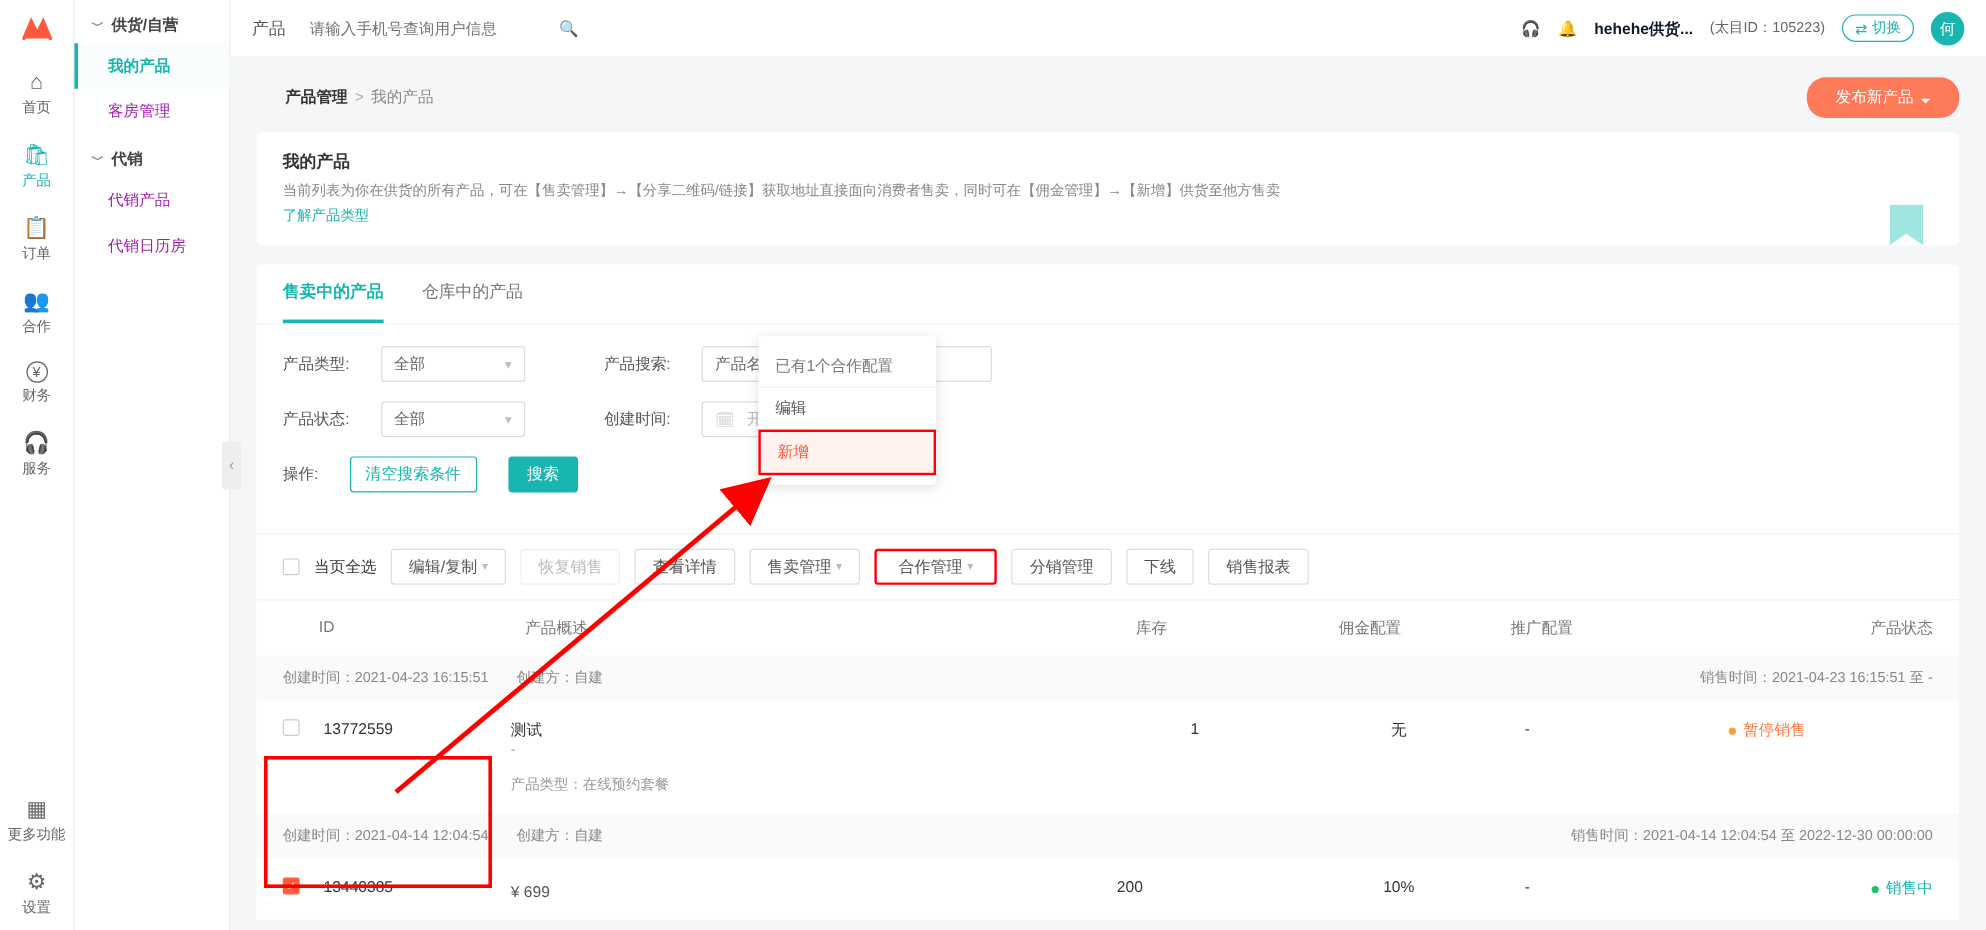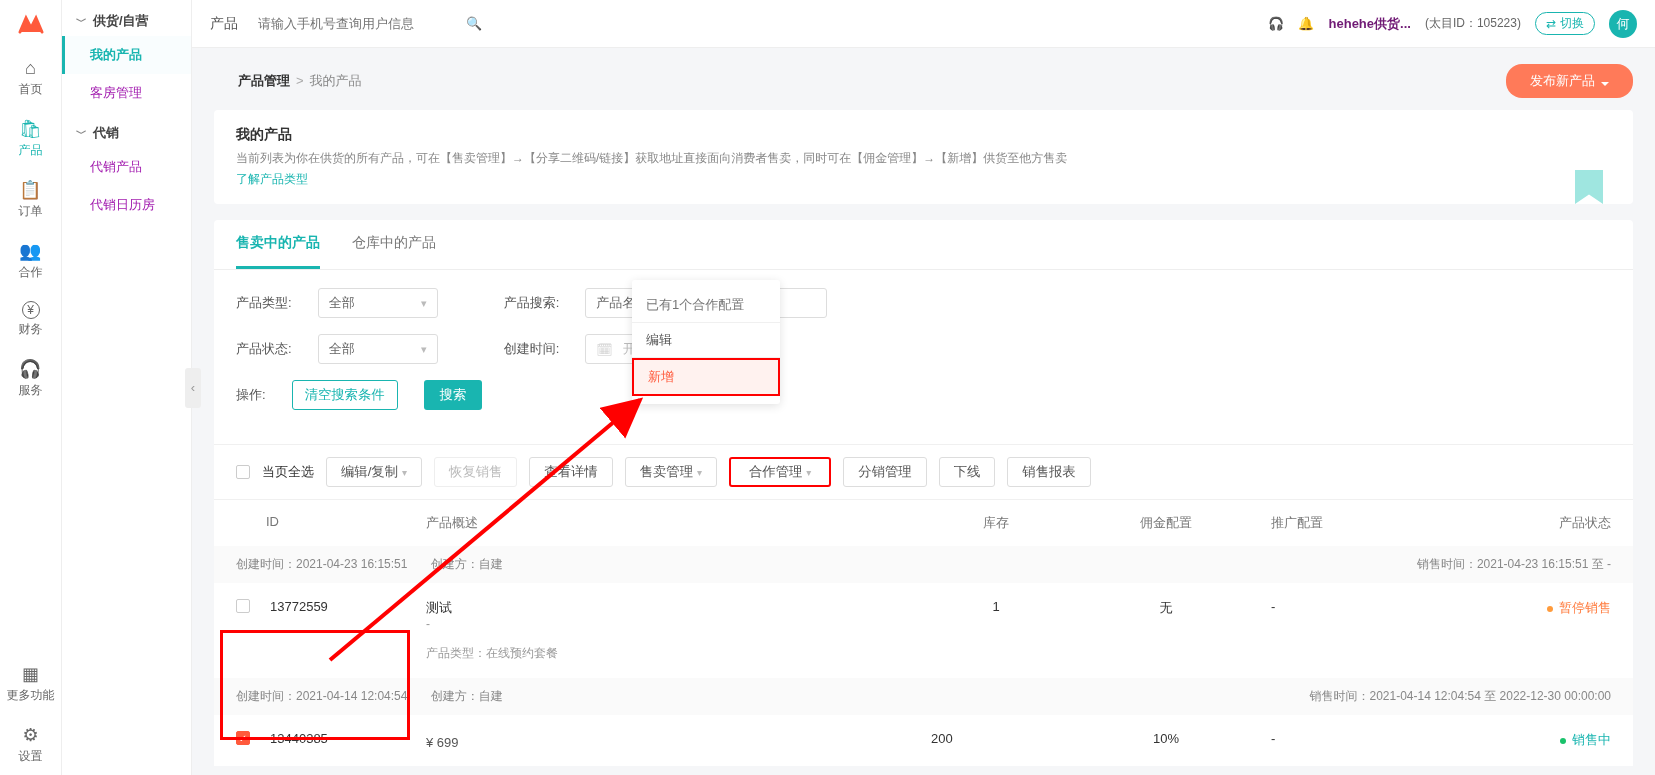--- a/index.html
+++ b/index.html
@@ -61,21 +61,21 @@
   .btn-s { background: #19b5b0; color: #fff; height: 30px; padding: 0 16px; border-radius: 3px; cursor: pointer; border:none; }
 
   .actionbar { background: #fff; padding: 12px 22px; border-top: 1px solid #f0f0f0; display: flex; align-items: center; gap: 12px; }
   .chk { width: 14px; height: 14px; border:1px solid #ccc; border-radius:2px; display:inline-flex; align-items:center; justify-content:center; background:#fff;}
   .chk.checked { background:#ff5a3c; border-color:#ff5a3c; color:#fff; font-size:10px;}
   .btn-a { border:1px solid #ddd; background:#fff; height: 30px; padding:0 14px; border-radius:3px; cursor:pointer; color:#555; display:inline-flex; align-items:center; gap:4px;}
   .btn-a.disabled { color:#bbb; border-color:#eee;}
   .btn-a .dcaret { color:#bbb; font-size:10px;}
   .hl-red { border:2px solid #ff0000 !important; }
 
-  .table-head { background:#fff; padding:14px 22px; display:grid; grid-template-columns: 190px 1fr 130px 210px 170px 170px; color:#777; border-top:1px solid #f0f0f0;}
+  .table-head { background:#fff; padding:14px 22px; display:grid; grid-template-columns: 190px 1fr 130px 210px 170px 170px; color:#777; border-top:1px solid #f0f0f0;gap:12px;}
   .group-row { background:#fafafa; padding:10px 22px; display:flex; justify-content:space-between; color:#888; font-size:12px;}
   .data-row { background:#fff; padding:16px 22px; display:grid; grid-template-columns: 190px 1fr 130px 210px 170px 170px; align-items:start; }
   .status-dot { display:inline-block; width:6px; height:6px; border-radius:50%; margin-right:6px;}
   .dot-orange { background:#ff9b3c;}
   .dot-green { background:#19c26b;}
   .stat-orange { color:#ff7a3c;}
   .stat-green { color:#19b5b0;}
   .muted { color:#999; font-size:12px;}
   .row-first { display:flex; align-items:flex-start; gap:20px;}
   .hl-box { border:3px solid #ff0000; position:absolute; pointer-events:none;}
@@ -155,21 +155,21 @@
   </div>
 
   <div class="main">
     <div class="topbar">
       <span class="tb-label">产品</span>
       <input class="search-input" placeholder="请输入手机号查询用户信息" style="">
       <span class="search-ic">🔍</span>
       <div class="topbar-right">
         <span style="color:#bbb;">🎧</span>
         <span style="color:#bbb;">🔔</span>
-        <b style="color:#701a75;">hehehe供货...</b>
+        <b style="color:#0f172a;">hehehe供货...</b>
         <span style="font-size:12px;">(太目ID：105223)</span>
         <span class="tb-chip">
             <span>⇄</span>
             <span>切换</span>
           </span>
         <span class="avatar">何</span>
       </div>
     </div>
 
     <div class="content">
@@ -275,21 +275,21 @@
           <span>13772559</span>
         </div>
         <div>
           <div style="color:#333;">测试</div>
           <div class="muted">-</div>
           <div class="muted" style="margin-top:14px;">产品类型：在线预约套餐</div>
         </div>
         <div style="text-align:center;">1</div>
         <div style="text-align:center;">无</div>
         <div>-</div>
-        <div style="text-align:right;">
+        <div style="text-align:left;">
           <span class="status-dot dot-orange"></span><span class="stat-orange">暂停销售</span>
         </div>
       </div>
 
       <div class="group-row">
         <span>
           <span>创建时间：</span><span>2021-04-14 12:04:54</span>
           &nbsp;&nbsp;&nbsp;&nbsp;&nbsp;
           <span>创建方：</span><span>自建</span>
         </span>

